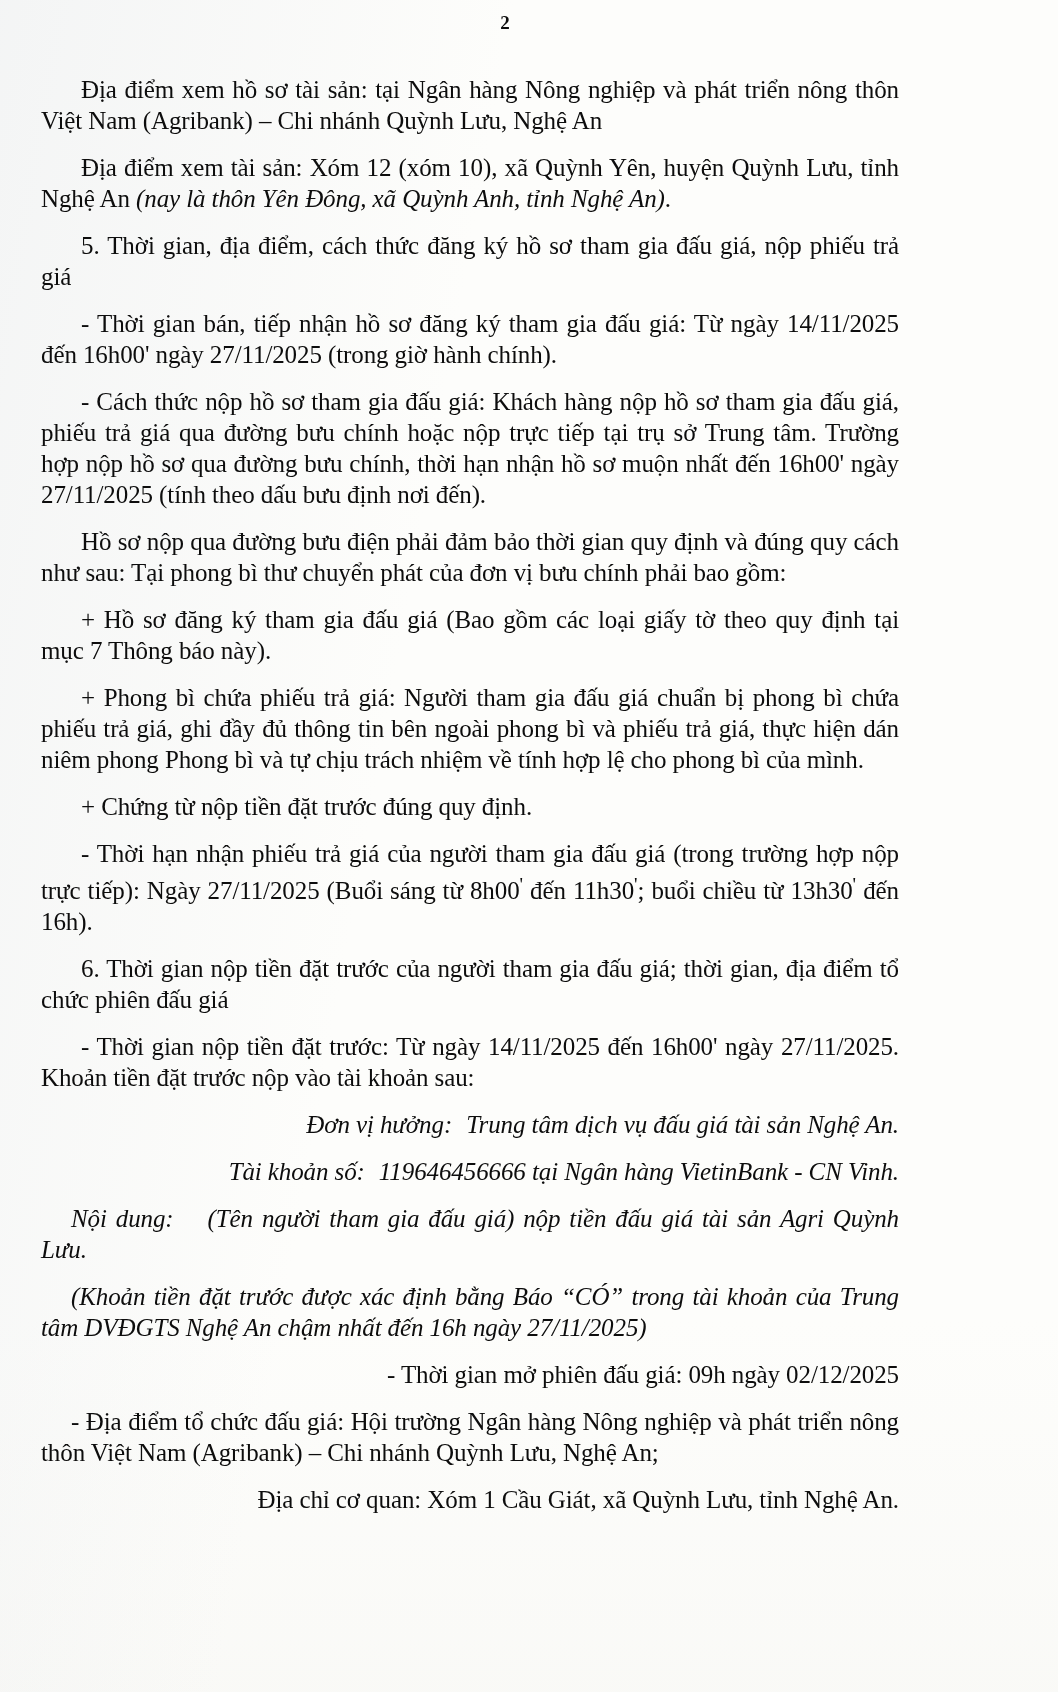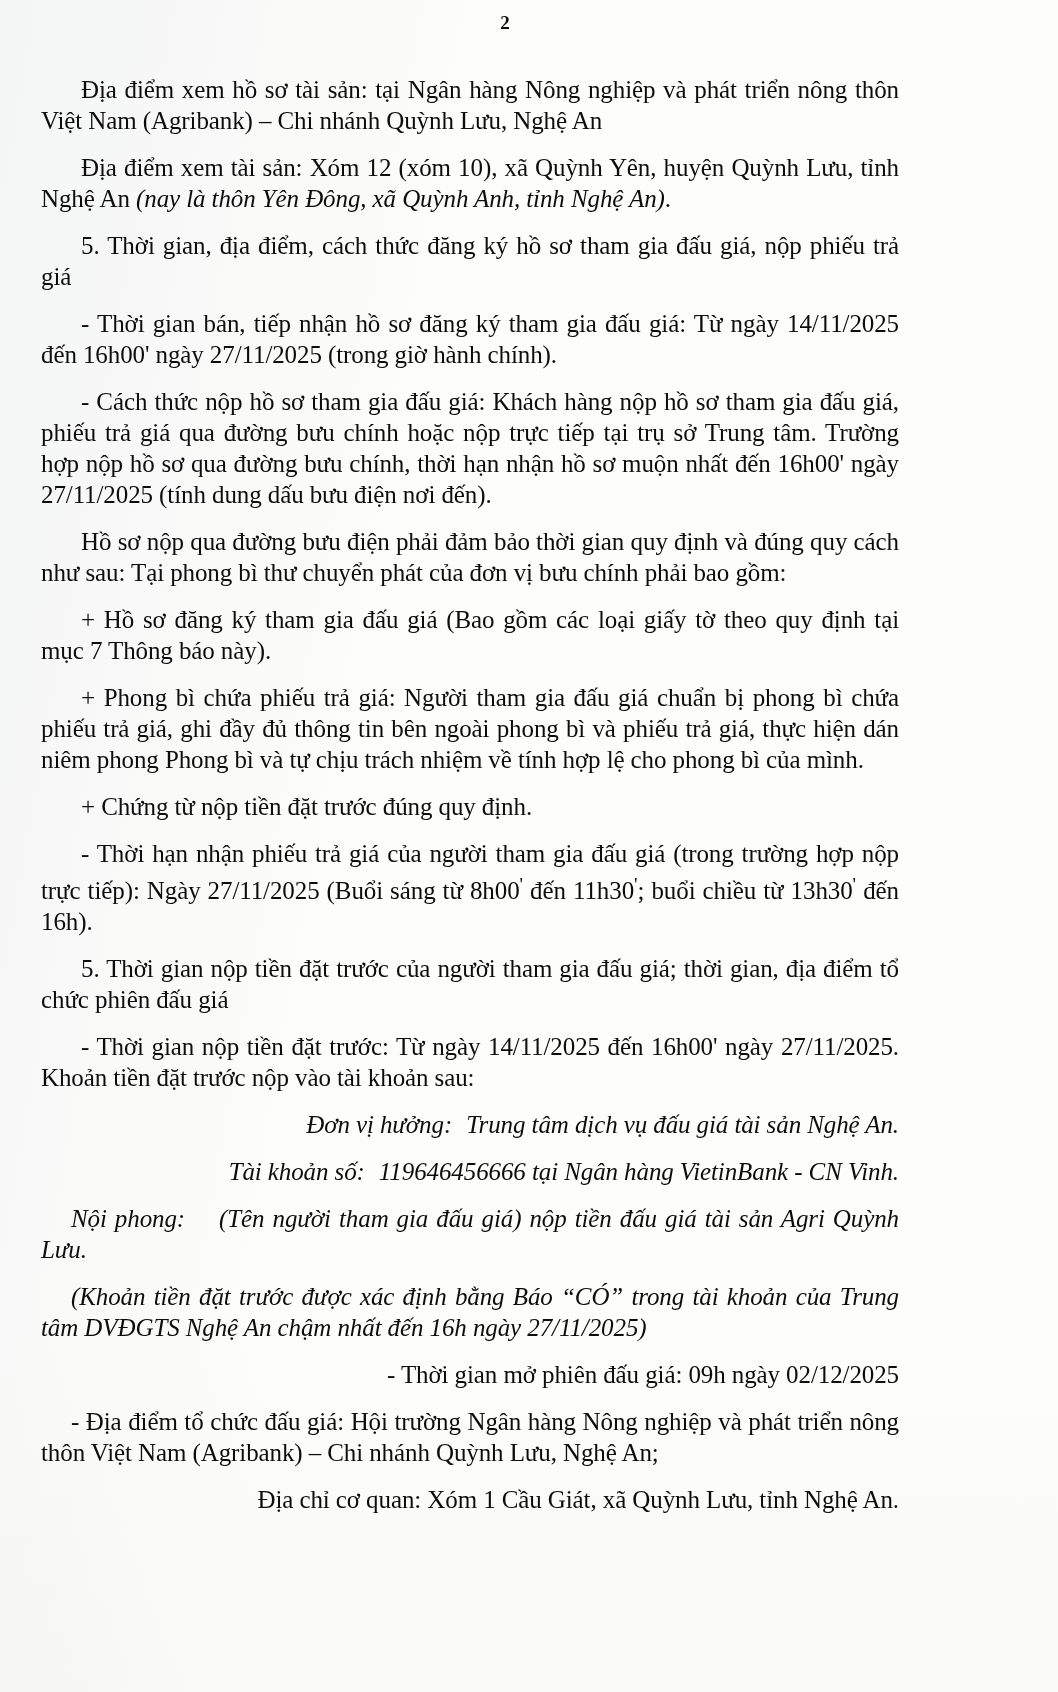--- a/index.html
+++ b/index.html
@@ -73,41 +73,41 @@
 
     <p class="indent"><span>Địa điểm xem hồ sơ tài sản: tại Ngân hàng Nông nghiệp và phát triển nông thôn Việt Nam (Agribank) – Chi nhánh Quỳnh Lưu, Nghệ An</span></p>
 
     <p class="indent"><span>Địa điểm xem tài sản: Xóm 12 (xóm 10), xã Quỳnh Yên, huyện Quỳnh Lưu, tỉnh Nghệ An </span><i>(nay là thôn Yên Đông, xã Quỳnh Anh, tỉnh Nghệ An)</i><span>.</span></p>
 
     <p class="indent b">5. Thời gian, địa điểm, cách thức đăng ký hồ sơ tham gia đấu giá, nộp phiếu trả giá</p>
 
     <p class="indent"><span>- Thời gian bán, tiếp nhận hồ sơ đăng ký tham gia đấu giá: Từ ngày </span><b>14/11/2025</b><span> đến </span><span>16h00'</span><span> ngày </span><b>27/11/2025</b><span> (trong giờ hành chính).</span></p>
 
 
-    <p class="indent"><span>- Cách thức nộp hồ sơ tham gia đấu giá: Khách hàng nộp hồ sơ tham gia đấu giá, phiếu trả giá qua đường bưu chính hoặc nộp trực tiếp tại trụ sở Trung tâm. Trường hợp nộp hồ sơ qua đường bưu chính, thời hạn nhận hồ sơ muộn nhất đến </span><b>16h00'</b><span> ngày </span><b>27/11/2025</b><span> (tính dung dấu bưu điện nơi đến).</span></p>
+    <p class="indent"><span>- Cách thức nộp hồ sơ tham gia đấu giá: Khách hàng nộp hồ sơ tham gia đấu giá, phiếu trả giá qua đường bưu chính hoặc nộp trực tiếp tại trụ sở Trung tâm. Trường hợp nộp hồ sơ qua đường bưu chính, thời hạn nhận hồ sơ muộn nhất đến </span><b>16h00'</b><span> ngày </span><b>27/11/2025</b><span> (tính theo dấu bưu định nơi đến).</span></p>
 
     <p class="indent"><span>Hồ sơ nộp qua đường bưu điện phải đảm bảo thời gian quy định và đúng quy cách như sau: Tại phong bì thư chuyển phát của đơn vị bưu chính phải bao gồm:</span></p>
 
     <p class="indent"><span>+ Hồ sơ đăng ký tham gia đấu giá (Bao gồm các loại giấy tờ theo quy định tại mục 7 Thông báo này).</span></p>
 
     <p class="indent"><span>+ Phong bì chứa phiếu trả giá: Người tham gia đấu giá chuẩn bị phong bì chứa phiếu trả giá, ghi đầy đủ thông tin bên ngoài phong bì và phiếu trả giá, thực hiện dán niêm phong Phong bì và tự chịu trách nhiệm về tính hợp lệ cho phong bì của mình.</span></p>
 
     <p class="indent"><span>+ Chứng từ nộp tiền đặt trước đúng quy định.</span></p>
 
     <p class="indent"><span>- Thời hạn nhận phiếu trả giá của người tham gia đấu giá (trong trường hợp nộp trực tiếp): Ngày </span><b>27/11/2025</b><span> (Buổi sáng từ 8h00</span><span class="prime">'</span><span> đến 11h30</span><span class="prime">'</span><span>; buổi chiều từ 13h30</span><span class="prime">'</span><span> đến 16h).</span></p>
 
-    <p class="indent b">5. Thời gian nộp tiền đặt trước của người tham gia đấu giá; thời gian, địa điểm tổ chức phiên đấu giá</p>
+    <p class="indent b">6. Thời gian nộp tiền đặt trước của người tham gia đấu giá; thời gian, địa điểm tổ chức phiên đấu giá</p>
 
     <p class="indent"><span>- Thời gian nộp tiền đặt trước: Từ ngày </span><b>14/11/2025</b><span> đến </span><b>16h00'</b><span> ngày </span><b>27/11/2025</b><span>. Khoản tiền đặt trước nộp vào tài khoản sau:</span></p>
 
     <p class="indent-sm last-left"><i>Đơn vị hưởng:</i><span class="gap-sm"></span><i>Trung tâm dịch vụ đấu giá tài sản Nghệ An.</i></p>
 
     <p class="indent-sm last-left"><i>Tài khoản số:</i><span class="gap-sm"></span><i>119646456666 tại Ngân hàng VietinBank - CN Vinh.</i></p>
 
-    <p class="indent-sm"><i>Nội phong:</i><span class="gap-md"></span><i>(Tên người tham gia đấu giá) nộp tiền đấu giá tài sản Agri Quỳnh Lưu.</i></p>
+    <p class="indent-sm"><i>Nội dung:</i><span class="gap-md"></span><i>(Tên người tham gia đấu giá) nộp tiền đấu giá tài sản Agri Quỳnh Lưu.</i></p>
 
     <p class="indent-sm i">(Khoản tiền đặt trước được xác định bằng Báo “CÓ” trong tài khoản của Trung tâm DVĐGTS Nghệ An chậm nhất đến 16h ngày 27/11/2025)</p>
 
     <p class="indent-sm last-left"><span>- Thời gian mở phiên đấu giá: </span><b>09h ngày 02/12/2025</b></p>
 
     <p class="indent-sm"><span>- Địa điểm tổ chức đấu giá: Hội trường Ngân hàng Nông nghiệp và phát triển nông thôn Việt Nam (Agribank) – Chi nhánh Quỳnh Lưu, Nghệ An;</span></p>
 
     <p class="indent last-left"><span>Địa chỉ cơ quan:  Xóm 1 Cầu Giát, xã Quỳnh Lưu, tỉnh Nghệ An.</span></p>
 
   </div>

